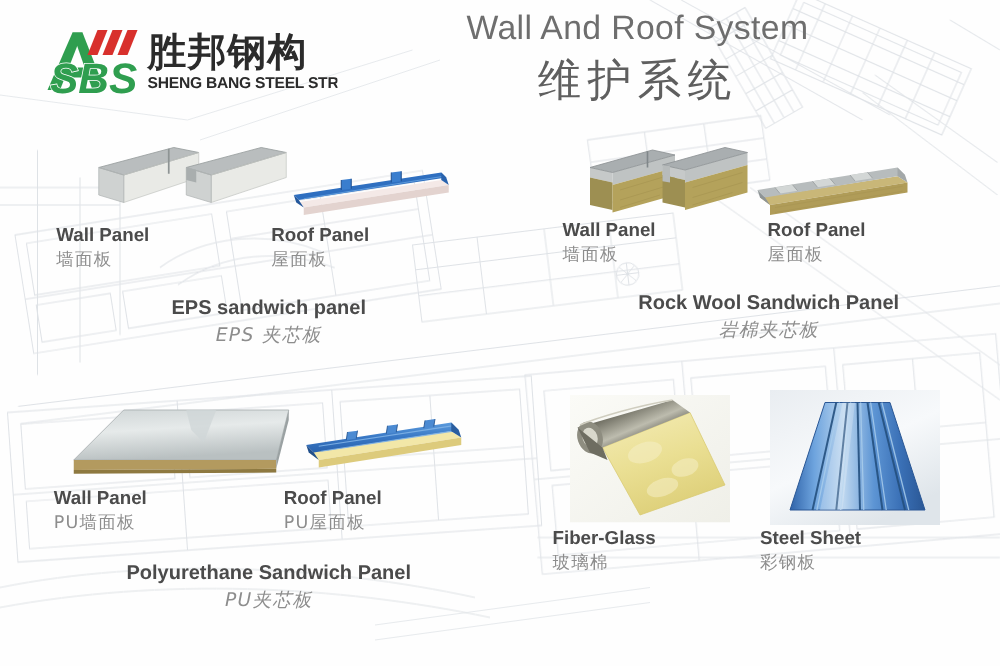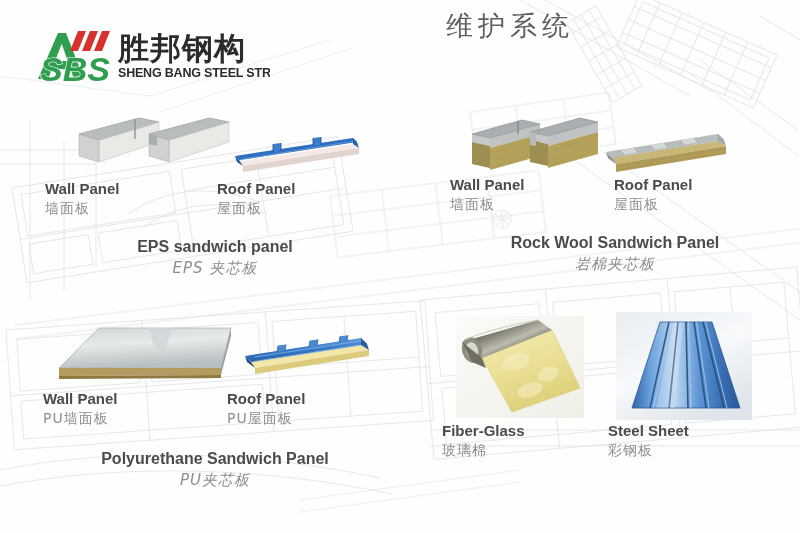--- a/index.html
+++ b/index.html
@@ -10,25 +10,25 @@
     position:relative;
   }
   #stage{position:absolute;inset:0;width:800px;height:533px;overflow:hidden;background:#fefefe;}
 
   
   .bp{position:absolute;inset:0;pointer-events:none;}
   .bp svg{position:absolute;inset:0;}
 
   
   .header{position:absolute;left:0;top:0;width:800px;height:100px;}
-  .logo{position:absolute;left:8px;top:21px;width:262px;height:66px;}
+  .logo{position:absolute;left:8px;top:14px;width:262px;height:66px;}
   .logo svg{display:block;}
   .title-wrap{position:absolute;left:300px;top:6px;width:420px;text-align:center;}
   .title-en{font-size:27px;color:#6e6e6e;letter-spacing:.3px;line-height:1.25;}
-  .title-cn{font-size:27px;color:#5f5f5f;letter-spacing:5px;margin-top:4px;line-height:1.2;
+  .title-cn{font-size:35px;color:#5f5f5f;letter-spacing:5px;margin-top:4px;line-height:1.2;
             font-family:"DejaVu Sans","Liberation Sans",sans-serif;}
 
   
   .group{position:absolute;}
   .row-imgs{position:relative;height:80px;}
   .item{position:absolute;text-align:left;}
   .lbl-en{font-size:15px;font-weight:bold;color:#4b4b4b;line-height:1.25;white-space:nowrap;}
   .lbl-cn{font-size:14px;color:#8d8d8d;line-height:1.35;white-space:nowrap;
           font-family:"DejaVu Sans","Liberation Sans",sans-serif;letter-spacing:1px;}
   .grp-en{font-size:16px;font-weight:bold;color:#4b4b4b;text-align:center;white-space:nowrap;}
@@ -140,20 +140,21 @@
 
         <text x="32" y="60" font-family="Liberation Sans, sans-serif" font-size="34" font-weight="bold" font-style="italic" fill="#2f9e4f" stroke="#ffffff" stroke-width="1.2" paint-order="stroke">SBS</text>
 
         <text x="110" y="38" font-family="DejaVu Sans, sans-serif" font-size="31" font-weight="bold" fill="#2b2b2b" letter-spacing="1">胜邦钢构</text>
 
         <text x="110" y="56" font-family="Liberation Sans, sans-serif" font-size="12.5" font-weight="bold" fill="#2b2b2b" letter-spacing="-0.2">SHENG BANG STEEL STRUCTURE</text>
       </svg>
     </div>
 
     <div class="title-wrap">
+      <div class="title-en">Wall And Roof System</div>
       <div class="title-cn">维护系统</div>
     </div>
   </div>
 
   <div class="group" style="left:45px;top:108px;width:340px;">
 
     <div class="row-imgs" style="height:78px;">
       <div class="pimg" style="left:28px;top:4px;">
         <svg width="160" height="70" viewBox="0 0 160 70">
           <g>

